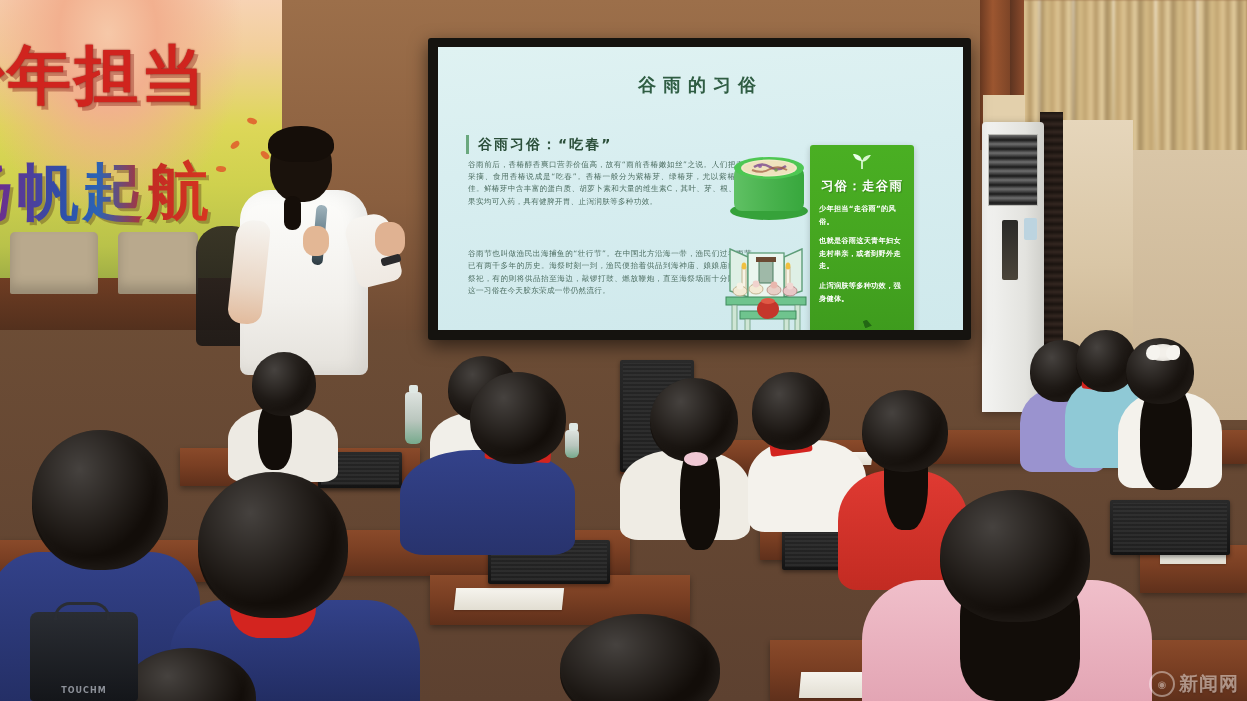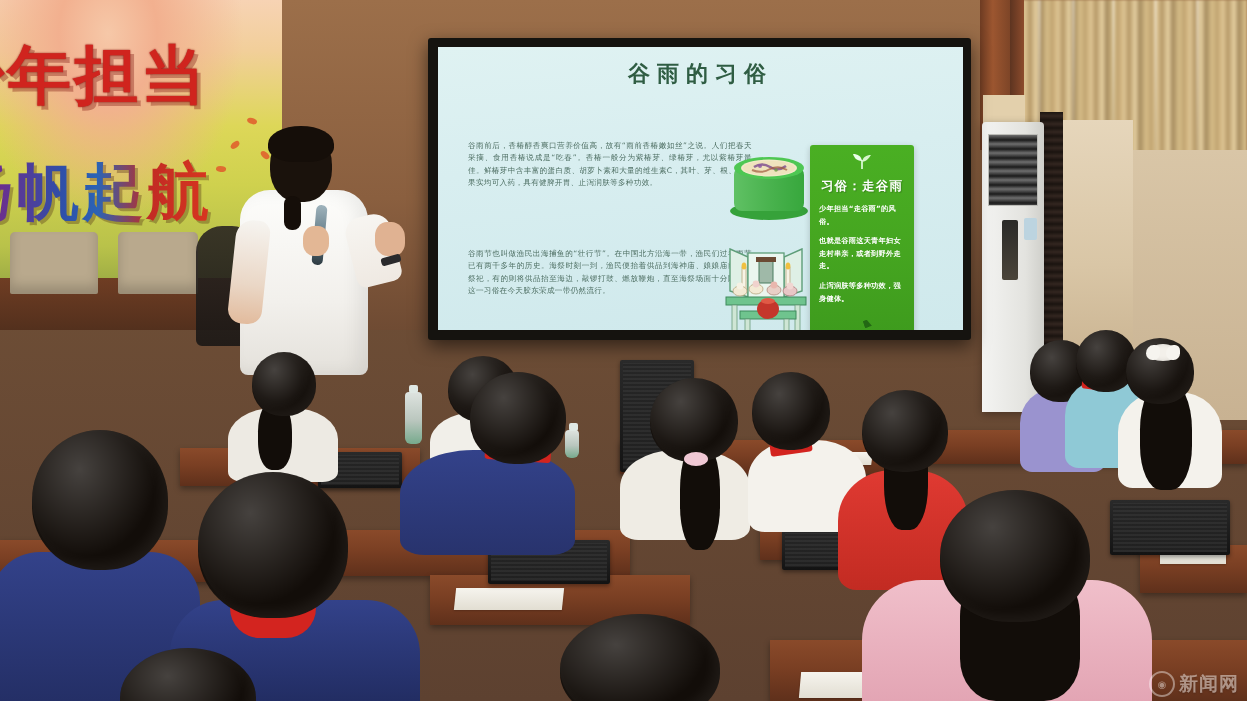--- a/index.html
+++ b/index.html
@@ -120,23 +120,23 @@
     box-shadow:0 6px 18px rgba(0,0,0,.55);
     padding:9px 8px 10px 10px;
   }
   .slide {
     position:relative; width:100%; height:100%;
     background:linear-gradient(175deg,#dff2f2 0%,#d8eef0 40%,#cfe9ec 100%);
     overflow:hidden;
   }
 
   .slide-title {
-    position:absolute; left:0; right:0; top:12px;
+    position:absolute; left:0; right:0; top:26px;
     text-align:center;
-    font-size:22px; font-weight:700; letter-spacing:7px;
+    font-size:18px; font-weight:700; letter-spacing:7px;
     color:#2f5d43;
   }
 
   .sec { position:absolute; }
   .sec-head {
     font-size:14px; font-weight:700; letter-spacing:2px;
     color:#2b4f3a; padding-left:9px;
     border-left:3px solid #6aa87e;
     line-height:1.35;
   }
@@ -381,20 +381,21 @@
 
   <div style="position:absolute;left:196px;top:226px;width:62px;height:120px;
               background:linear-gradient(180deg,#2a2522,#1a1715);border-radius:26px 26px 6px 6px;opacity:.9;"></div>
 
   <div class="screen-frame">
     <div class="slide">
 
       <div class="slide-title">谷雨的习俗</div>
 
       <div class="sec sec1">
+        <div class="sec-head">谷雨习俗：“吃春”</div>
         <div class="sec-body">谷雨前后，香椿醇香爽口营养价值高，故有“雨前香椿嫩如丝”之说。人们把春天采摘、食用香椿说成是“吃春”。香椿一般分为紫椿芽、绿椿芽，尤以紫椿芽最佳。鲜椿芽中含丰富的蛋白质、胡萝卜素和大量的维生素C，其叶、芽、根、皮和果实均可入药，具有健脾开胃、止泻润肤等多种功效。</div>
       </div>
 
       <div class="sec sec2">
         <div class="sec-body">谷雨节也叫做渔民出海捕鱼的“壮行节”。在中国北方沿海一带，渔民们过谷雨节已有两千多年的历史。海祭时刻一到，渔民便抬着供品到海神庙、娘娘庙前摆供祭祀，有的则将供品抬至海边，敲锣打鼓、燃放鞭炮，直至海祭场面十分隆重。这一习俗在今天胶东荣成一带仍然流行。</div>
       </div>
 
       <svg class="illus illus-steamer" viewBox="0 0 90 78">
         <ellipse cx="45" cy="66" rx="39" ry="9" fill="#36a23a"></ellipse>
         <rect x="10" y="22" width="70" height="44" rx="8" fill="#3fb444"></rect>
@@ -614,19 +615,23 @@
         <div class="hair-sheen"></div>
       </div>
   </div>
 
   <div class="person">
     <div class="head" style="left:560px;top:614px;width:160px;height:110px;">
         <div class="hair-sheen"></div>
       </div>
   </div>
 
+  <div class="bag">
+    <div class="bag-handle"></div>
+    <div class="bag-label">TOUCHM</div>
+  </div>
 
   <div class="watermark">
     <div class="wm-logo">◉</div>
     <div class="wm-text">新闻网</div>
   </div>
 
 </div>
 
 </body></html>

